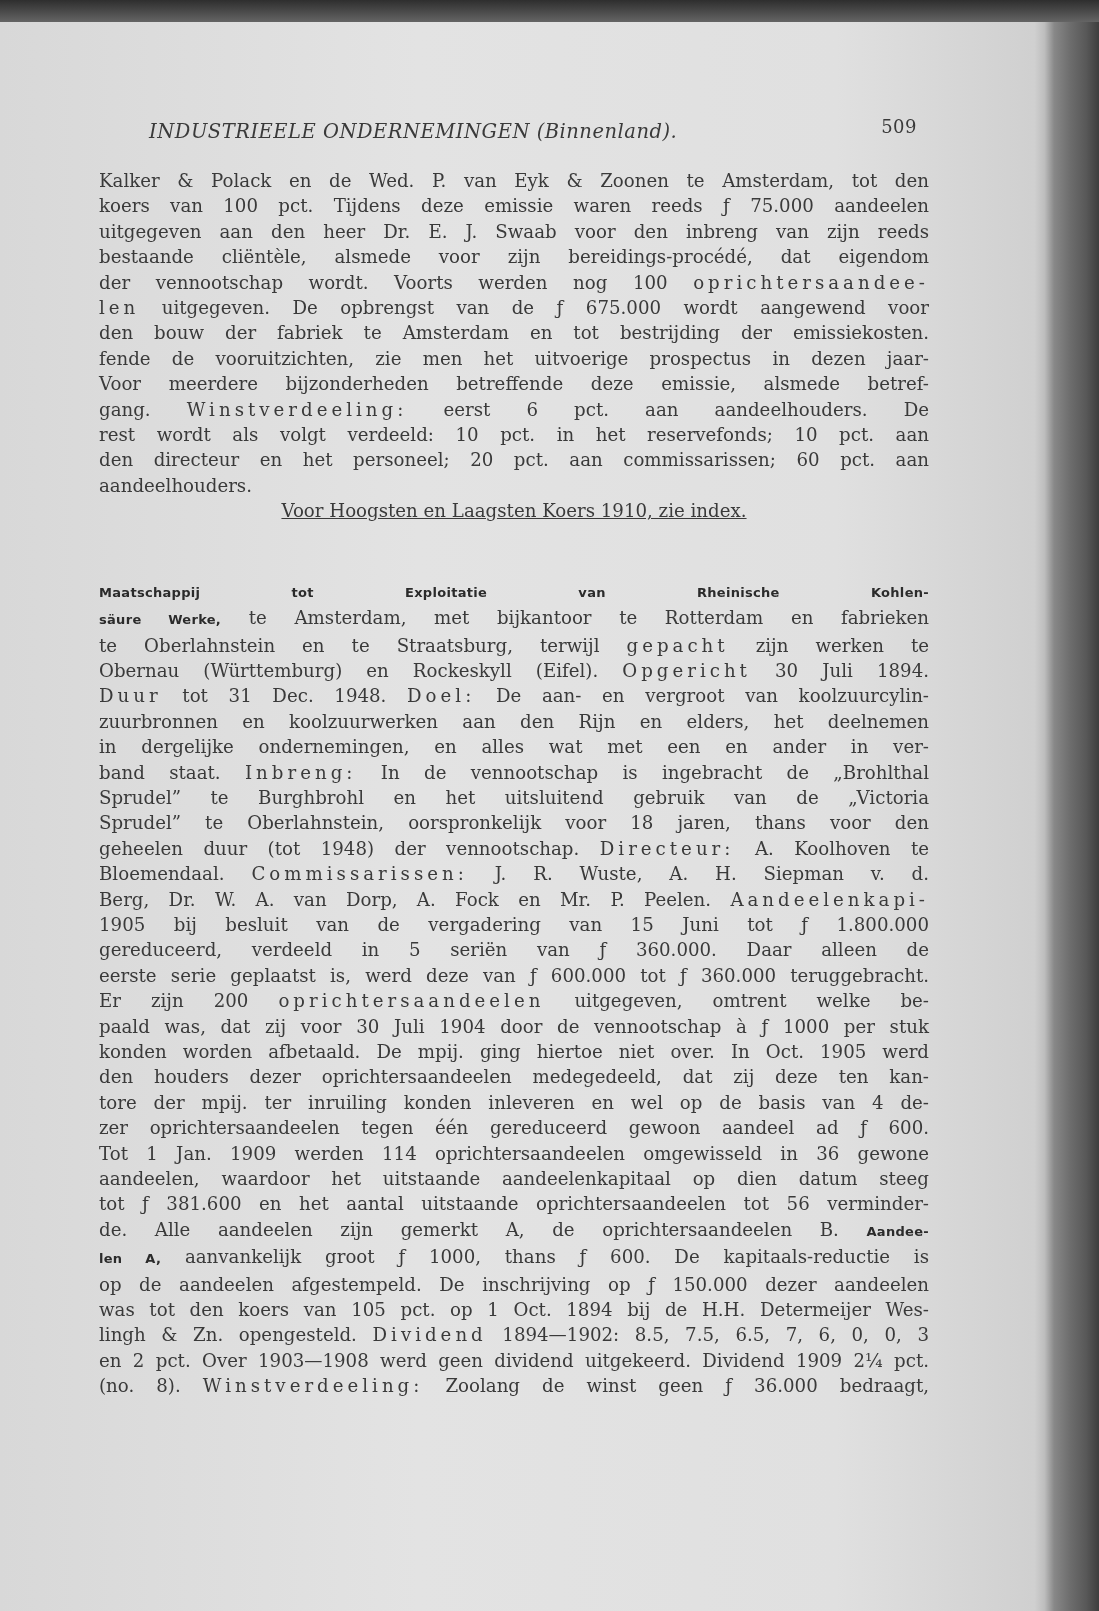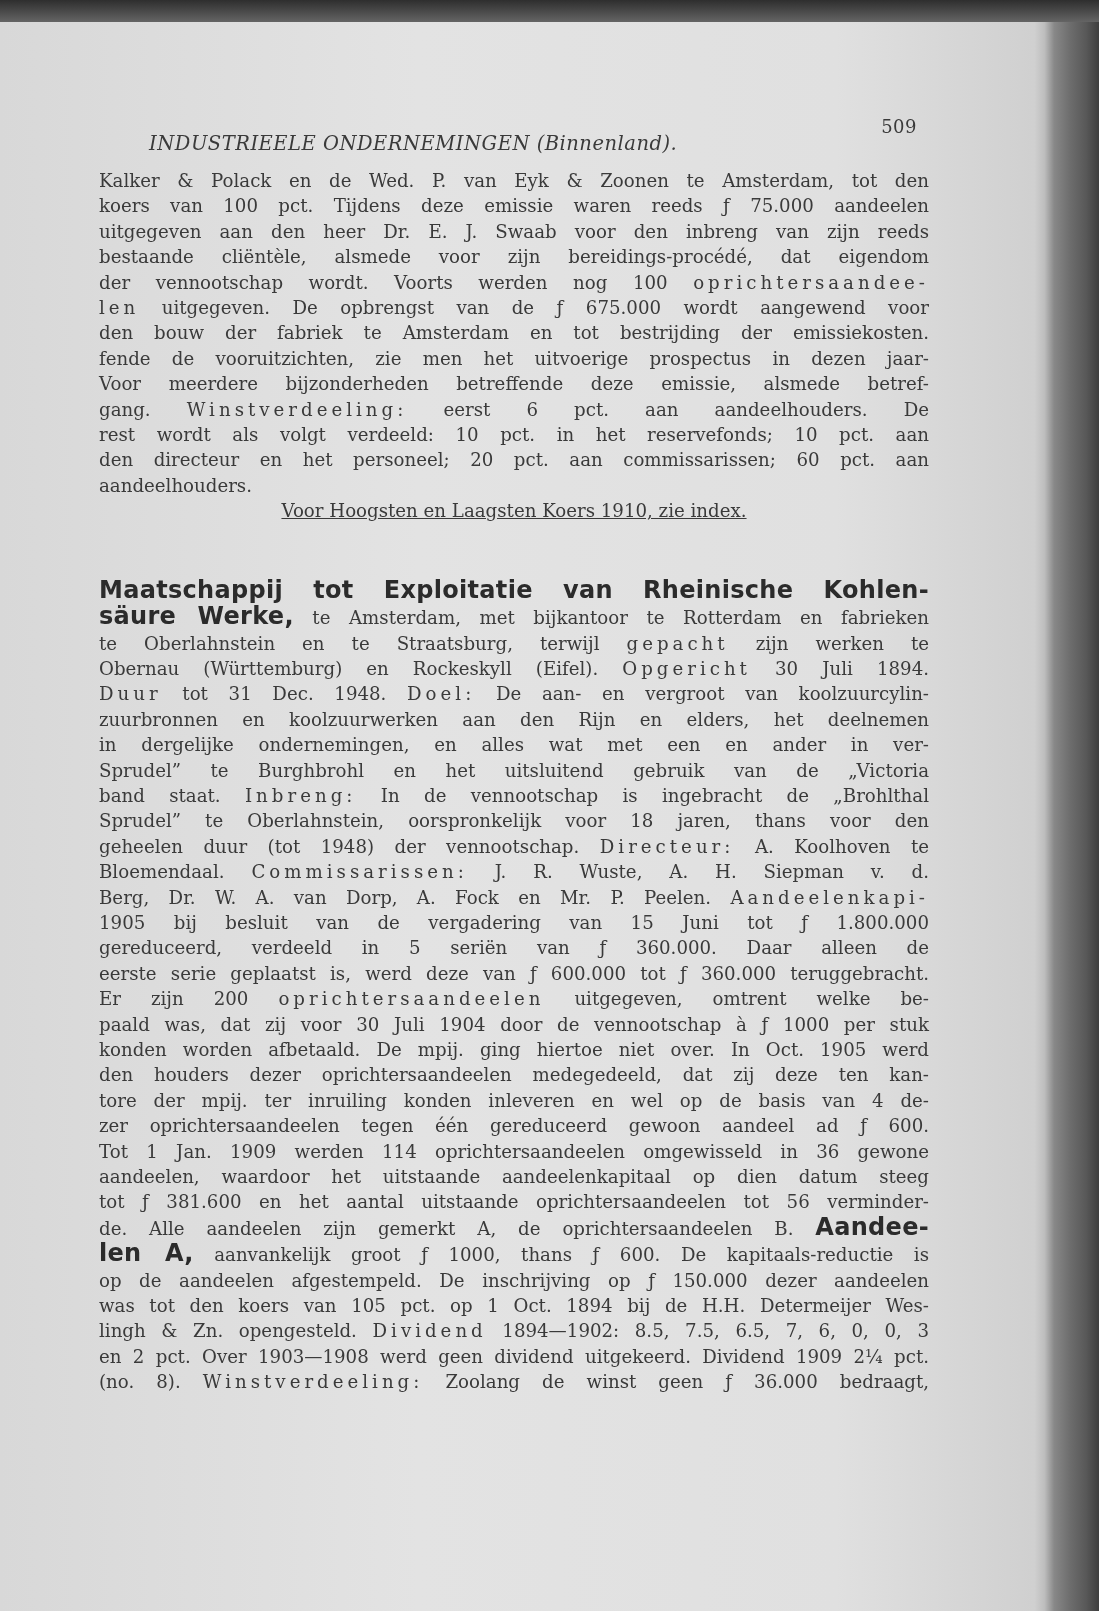--- a/index.html
+++ b/index.html
@@ -22,33 +22,33 @@
       background: linear-gradient(90deg, #cfcfcf 0%, #bdbdbd 15%, #888 30%, #6d6d6d 55%, #585858 80%, #3e3e3e 100%);
     }
     .content {
       position: absolute; left: 99px; top: 110px; width: 830px;
       color: #3a3a3a;
     }
     .running-head {
       position: relative; height: 34px;
       font-style: italic; font-size: 19.5px; letter-spacing: 0.5px;
     }
-    .running-head .title { position: absolute; left: 50px; top: 22px; }
+    .running-head .title { position: absolute; left: 50px; top: 10px; }
     .running-head .pageno { position: absolute; right: 12px; top: 6px; font-style: normal; font-size: 18px; }
     p {
       margin: 0; font-size: 18.2px; line-height: 25.4px; text-align: justify;
       text-align-last: left; hyphens: manual;
     }
     .para1 { margin-top: 24px; }
     .center-note { text-align: center; text-align-last: center; text-decoration: underline; }
     .para2 { margin-top: 54px; }
     .spaced { letter-spacing: 4px; }
     .heading-bold {
       font-family: "DejaVu Sans", "Liberation Sans", sans-serif;
-      font-weight: bold; font-size: 24px; letter-spacing: 0.3px; color: #2b2b2b;
+      font-weight: bold; font-size: 13px; letter-spacing: 0.3px; color: #2b2b2b;
     }
     .line { display: block; text-align: justify; text-align-last: justify; white-space: nowrap; }
     .line.last { text-align-last: left; }
   </style>
 </head>
 <body>
 
 <div class="topband"></div>
 <div class="page"></div>
 <div class="edge"></div>
@@ -78,22 +78,22 @@
   <p class="center-note">Voor Hoogsten en Laagsten Koers 1910, zie index.</p>
 
   <p class="para2">
     <span class="line"><span class="heading-bold">Maatschappij tot Exploitatie van Rheinische Kohlen-</span></span>
     <span class="line"><span class="heading-bold">säure Werke,</span><span> te Amsterdam, met bijkantoor te Rotterdam en fabrieken</span></span>
     <span class="line"><span>te Oberlahnstein en te Straatsburg, terwijl </span><span class="spaced">gepacht</span><span> zijn werken te</span></span>
     <span class="line"><span>Obernau (Württemburg) en Rockeskyll (Eifel). </span><span class="spaced">Opgericht</span><span> 30 Juli 1894.</span></span>
     <span class="line"><span class="spaced">Duur</span><span> tot 31 Dec. 1948. </span><span class="spaced">Doel:</span><span> De aan- en vergroot van koolzuurcylin-</span></span>
     <span class="line">zuurbronnen en koolzuurwerken aan den Rijn en elders, het deelnemen</span>
     <span class="line">in dergelijke ondernemingen, en alles wat met een en ander in ver-</span>
+    <span class="line"><span>band staat. </span><span class="spaced">Inbreng:</span><span> In de vennootschap is ingebracht de „Brohlthal</span></span>
     <span class="line">Sprudel” te Burghbrohl en het uitsluitend gebruik van de „Victoria</span>
-    <span class="line"><span>band staat. </span><span class="spaced">Inbreng:</span><span> In de vennootschap is ingebracht de „Brohlthal</span></span>
     <span class="line">Sprudel” te Oberlahnstein, oorspronkelijk voor 18 jaren, thans voor den</span>
     <span class="line"><span>geheelen duur (tot 1948) der vennootschap. </span><span class="spaced">Directeur:</span><span> A. Koolhoven te</span></span>
     <span class="line"><span>Bloemendaal. </span><span class="spaced">Commissarissen:</span><span> J. R. Wuste, A. H. Siepman v. d.</span></span>
     <span class="line"><span>Berg, Dr. W. A. van Dorp, A. Fock en Mr. P. Peelen. </span><span class="spaced">Aandeelenkapi-</span></span>
     <span class="line">1905 bij besluit van de vergadering van 15 Juni tot ƒ 1.800.000</span>
     <span class="line">gereduceerd, verdeeld in 5 seriën van ƒ 360.000. Daar alleen de</span>
     <span class="line">eerste serie geplaatst is, werd deze van ƒ 600.000 tot ƒ 360.000 teruggebracht.</span>
     <span class="line"><span>Er zijn 200 </span><span class="spaced">oprichtersaandeelen</span><span> uitgegeven, omtrent welke be-</span></span>
     <span class="line">paald was, dat zij voor 30 Juli 1904 door de vennootschap à ƒ 1000 per stuk</span>
     <span class="line">konden worden afbetaald. De mpij. ging hiertoe niet over. In Oct. 1905 werd</span>

